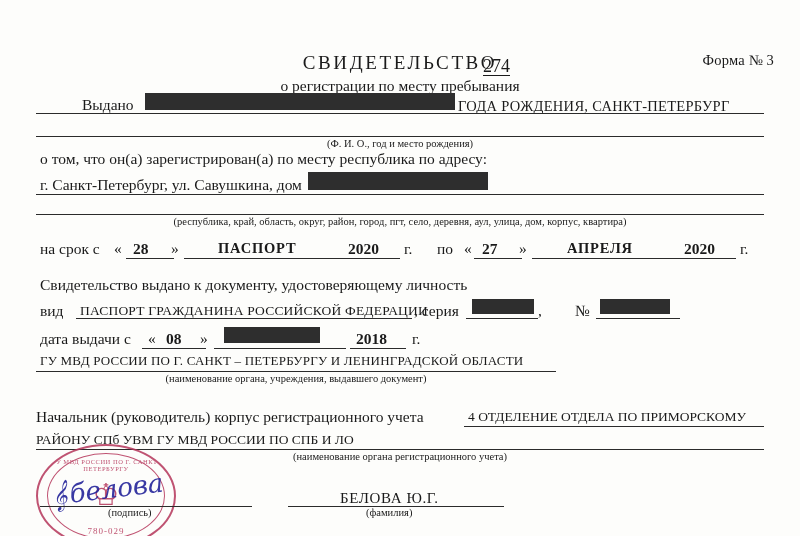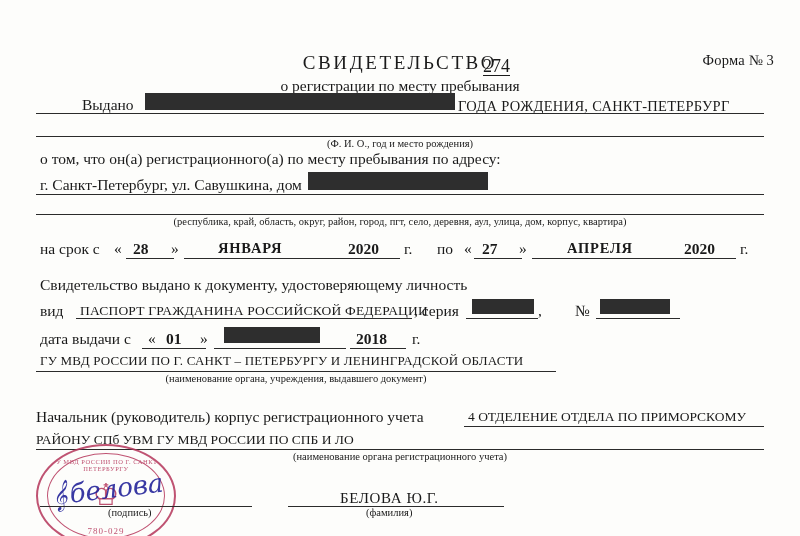--- a/index.html
+++ b/index.html
@@ -143,32 +143,32 @@
   <div class="title-num">274</div>
   <div class="abs subtitle">о регистрации по месту пребывания</div>
 
   <div class="abs lbl" style="left:82px; top:96px;">Выдано</div>
   <div class="redact" style="left:145px; top:93px; width:310px; height:17px;"></div>
   <div class="abs caps" style="left:458px; top:98px;">ГОДА РОЖДЕНИЯ, САНКТ-ПЕТЕРБУРГ</div>
   <div class="rule" style="left:36px; top:113px; width:728px;"></div>
   <div class="rule" style="left:36px; top:136px; width:728px;"></div>
   <div class="smallc" style="left:0; right:0; top:138px; text-align:center;">(Ф. И. О., год и место рождения)</div>
 
-  <div class="abs lbl" style="left:40px; top:150px;">о том, что он(а) регистрационного(а) по месту пребывания по адресу:</div>
+  <div class="abs lbl" style="left:40px; top:150px;">о том, что он(а) зарегистрирован(а) по месту республика по адресу:</div>
   <div class="abs lbl" style="left:40px; top:176px;">г. Санкт-Петербург, ул. Савушкина, дом</div>
   <div class="redact" style="left:308px; top:172px; width:180px; height:18px;"></div>
   <div class="rule" style="left:36px; top:194px; width:728px;"></div>
   <div class="rule" style="left:36px; top:214px; width:728px;"></div>
   <div class="smallc" style="left:0; right:0; top:216px; text-align:center;">(республика, край, область, округ, район, город, пгт, село, деревня, аул, улица, дом, корпус, квартира)</div>
 
   <div class="abs lbl" style="left:40px; top:240px;">на срок с</div>
   <div class="abs lbl" style="left:114px; top:240px;">«</div>
   <div class="abs" style="left:133px; top:240px; font-size:15.5px; font-weight:bold;">28</div>
   <div class="abs lbl" style="left:171px; top:240px;">»</div>
-  <div class="abs" style="left:218px; top:240px; font-size:14.5px; font-weight:bold; letter-spacing:.8px;">ЯНВАРЯ</div>
+  <div class="abs" style="left:218px; top:240px; font-size:14.5px; font-weight:bold; letter-spacing:.8px;">ПАСПОРТ</div>
   <div class="abs" style="left:348px; top:240px; font-size:15.5px; font-weight:bold;">2020</div>
   <div class="abs lbl" style="left:404px; top:240px;">г.</div>
   <div class="abs lbl" style="left:437px; top:240px;">по</div>
   <div class="abs lbl" style="left:464px; top:240px;">«</div>
   <div class="abs" style="left:482px; top:240px; font-size:15.5px; font-weight:bold;">27</div>
   <div class="abs lbl" style="left:519px; top:240px;">»</div>
   <div class="abs" style="left:567px; top:240px; font-size:14.5px; font-weight:bold; letter-spacing:.8px;">АПРЕЛЯ</div>
   <div class="abs" style="left:684px; top:240px; font-size:15.5px; font-weight:bold;">2020</div>
   <div class="abs lbl" style="left:740px; top:240px;">г.</div>
 
@@ -187,21 +187,21 @@
   <div class="redact" style="left:472px; top:299px; width:62px; height:15px;"></div>
   <div class="abs lbl" style="left:538px; top:302px;">,</div>
   <div class="abs lbl" style="left:575px; top:302px;">№</div>
   <div class="redact" style="left:600px; top:299px; width:70px; height:15px;"></div>
   <div class="rule" style="left:76px; top:318px; width:336px;"></div>
   <div class="rule" style="left:466px; top:318px; width:72px;"></div>
   <div class="rule" style="left:596px; top:318px; width:84px;"></div>
 
   <div class="abs lbl" style="left:40px; top:330px;">дата выдачи с</div>
   <div class="abs lbl" style="left:148px; top:330px;">«</div>
-  <div class="abs" style="left:166px; top:330px; font-size:15.5px; font-weight:bold;">01</div>
+  <div class="abs" style="left:166px; top:330px; font-size:15.5px; font-weight:bold;">08</div>
   <div class="abs lbl" style="left:200px; top:330px;">»</div>
   <div class="redact" style="left:224px; top:327px; width:96px; height:16px;"></div>
   <div class="abs" style="left:356px; top:330px; font-size:15.5px; font-weight:bold;">2018</div>
   <div class="abs lbl" style="left:412px; top:330px;">г.</div>
   <div class="rule" style="left:142px; top:348px; width:64px;"></div>
   <div class="rule" style="left:214px; top:348px; width:132px;"></div>
   <div class="rule" style="left:350px; top:348px; width:56px;"></div>
 
   <div class="abs" style="left:40px; top:353px; font-size:13px; letter-spacing:.2px;">ГУ  МВД  РОССИИ  ПО  Г. САНКТ – ПЕТЕРБУРГУ  И  ЛЕНИНГРАДСКОЙ ОБЛАСТИ</div>
   <div class="rule" style="left:36px; top:371px; width:520px;"></div>

